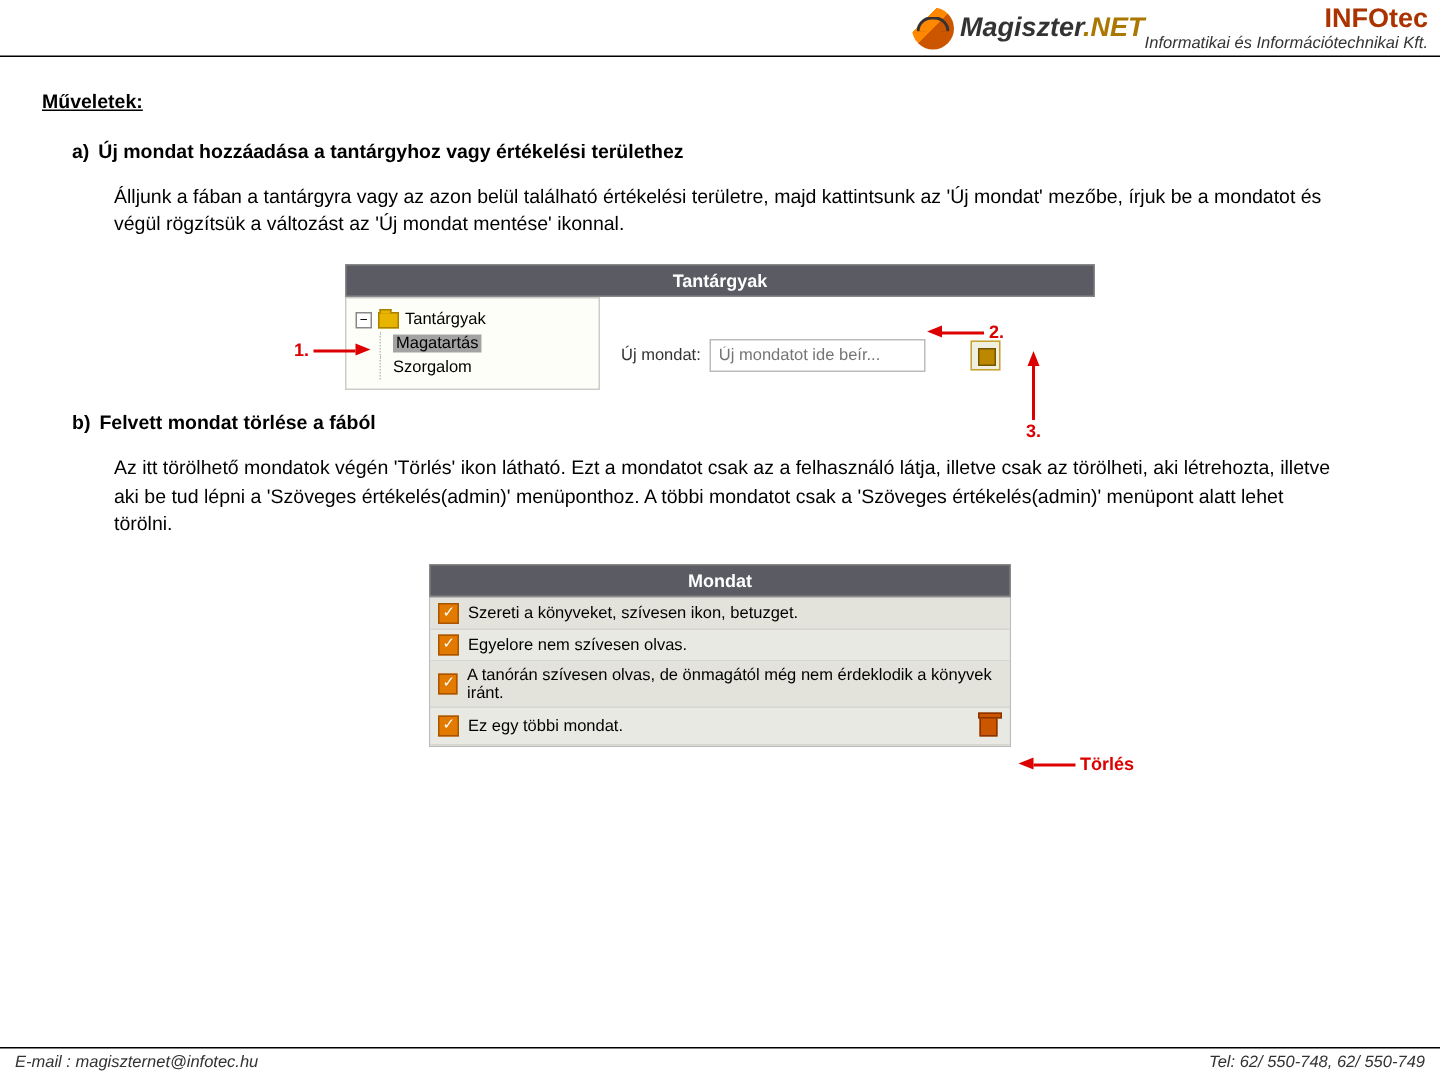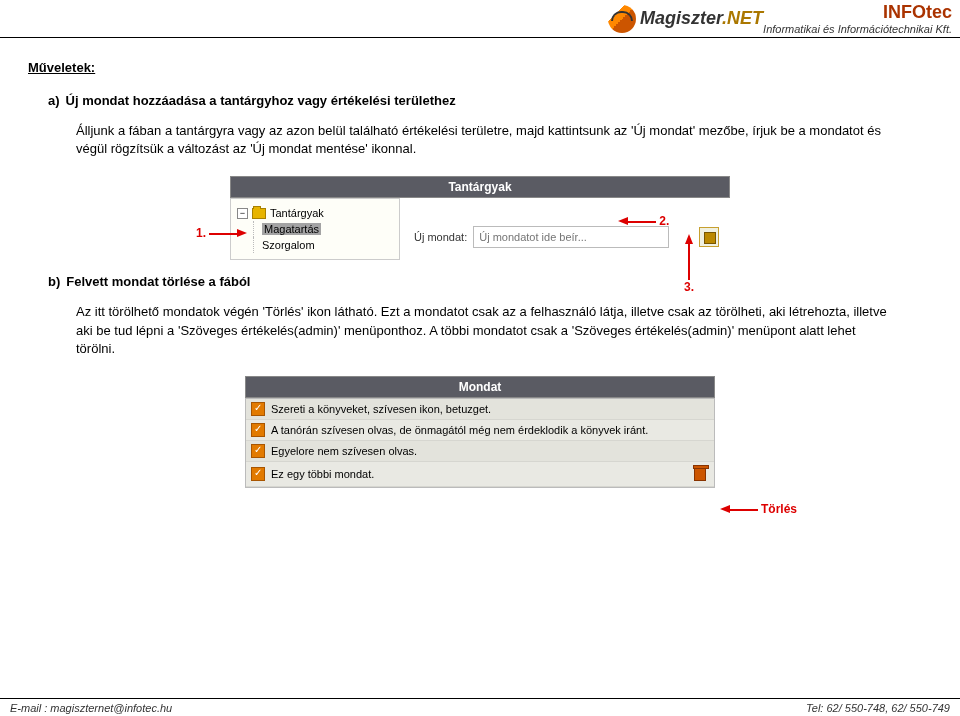--- a/index.html
+++ b/index.html
@@ -121,21 +121,21 @@
       margin-left: 178px;
       padding: 28px 6px 6px;
     }
     .field-row { display: flex; align-items: center; gap: 6px; }
     .field-label { font-size: 11px; color: #333; }
     .text-input {
       border: 1px solid #bbb;
       font-size: 11px;
       color: #888;
       padding: 3px 5px;
-      width: 196px;
+      width: 144px;
       height: 22px;
       background: #fff;
     }
     .save-btn {
       width: 20px; height: 20px;
       background: #f0f0e0;
       border: 1px solid #c7a030;
       position: relative;
     }
     .save-btn::after {
@@ -175,21 +175,21 @@
     .arrow-vline {
       width: 2px; height: 36px;
       background: #d00;
       margin: 0 auto;
     }
     
     .clearfix::after { content: ''; display: block; clear: both; }
     
     .fig2 {
       margin: 8px auto 0;
-      width: 470px;
+      width: 388px;
       position: relative;
     }
     .mondat-panel {
       border: 1px solid #bbb;
       font-size: 11px;
     }
     .mondat-row {
       display: flex;
       align-items: center;
       gap: 6px;
@@ -319,25 +319,25 @@
 
   <div class="fig2">
     <div class="panel-title">Mondat</div>
     <div class="mondat-panel">
       <div class="mondat-row">
         <span class="check-ic"></span>
         <span>Szereti a könyveket, szívesen ikon, betuzget.</span>
       </div>
       <div class="mondat-row">
         <span class="check-ic"></span>
-        <span>A tanórán szívesen olvas, de önmagától még nem érdeklodik a könyvek iránt.</span>
+        <span>Egyelore nem szívesen olvas.</span>
       </div>
       <div class="mondat-row">
         <span class="check-ic"></span>
-        <span>Egyelore nem szívesen olvas.</span>
+        <span>A tanórán szívesen olvas, de önmagától még nem érdeklodik a könyvek iránt.</span>
       </div>
       <div class="mondat-row">
         <span class="check-ic"></span>
         <span>Ez egy többi mondat.</span>
         <span class="trash-cell">
           <span class="trash-ic"></span>
         </span>
       </div>
     </div>
     <div class="ann" style="right:-82px; top:86px;margin-top:40px;">

